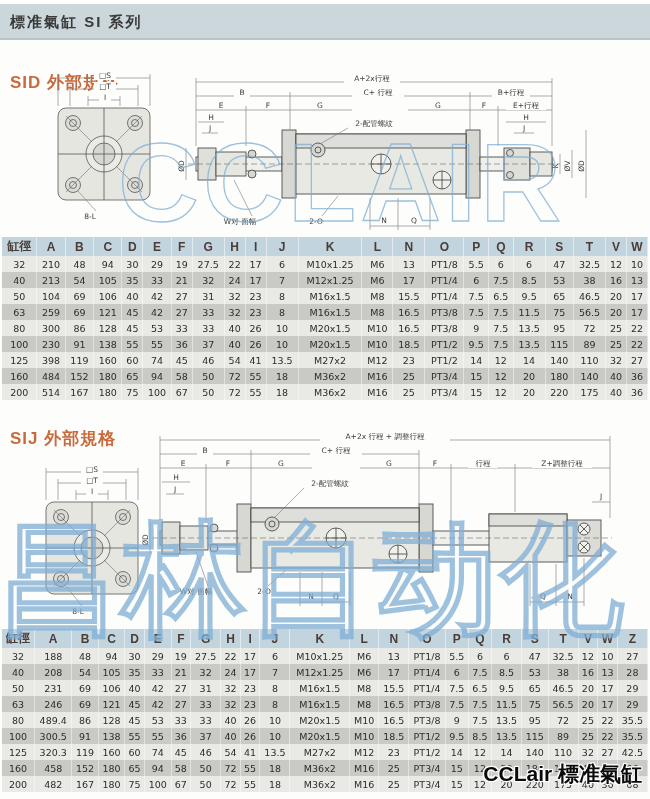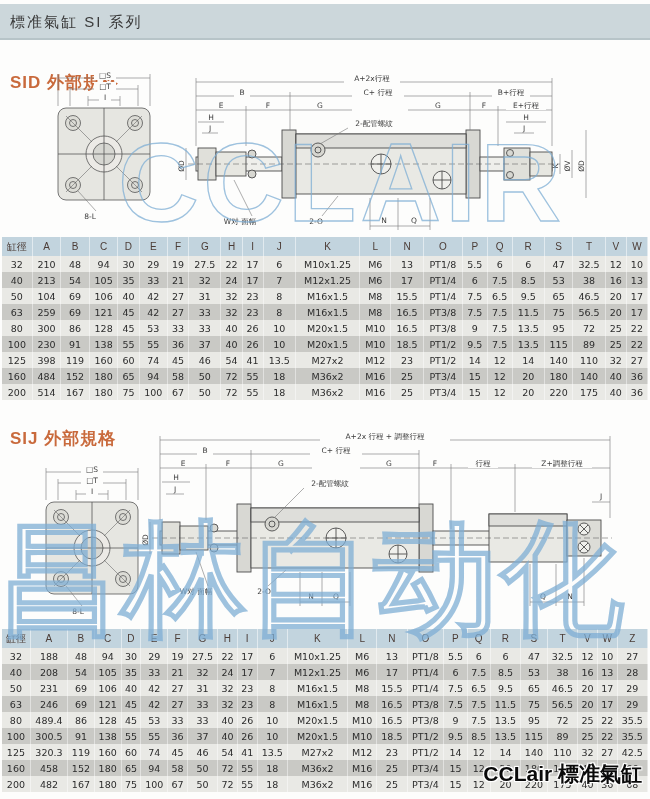--- a/index.html
+++ b/index.html
@@ -1,31 +1,31 @@
 <!DOCTYPE html>
 <html><head>
 <meta charset="utf-8">
 <style>
   html,body{margin:0;padding:0;}
   body{width:650px;height:799px;position:relative;overflow:hidden;background:#fdfdfc;
        font-family:"Liberation Sans",sans-serif;}
   .titlebar{position:absolute;top:4px;left:0;width:650px;height:36px;background:#ccd7db;
             border-bottom:2px solid #b7c4c8;box-sizing:border-box;}
-  .titlebar .t{font-size:15px;font-weight:normal;color:#3a3a3a;padding:9px 0 0 10px;letter-spacing:2px;}
+  .titlebar .t{font-size:15px;font-weight:bold;color:#3a3a3a;padding:9px 0 0 10px;letter-spacing:2px;}
   .secTitle{position:absolute;left:10px;font-size:17px;font-weight:bold;color:#c96a3c;letter-spacing:1px;margin-top:13px;}
   #sidTitle{top:58px;}
   #sijTitle{top:414px;}
   .diag{position:absolute;left:0;}
   #sidDiag{top:70px;}
   #sijDiag{top:426px;}
   svg text{font-family:"DejaVu Sans",sans-serif;font-size:7.5px;fill:#3c3c3c;}
   table{position:absolute;left:2px;width:646px;border-collapse:collapse;table-layout:auto;}
   #sidTable{top:237px;}
   #sijTable{top:629px;}
-  th{background:#c2d4de;color:#4b3c36;font-size:10px;font-weight:normal;height:17px;padding:1px 2px;
+  th{background:#c2d4de;color:#4b3c36;font-size:12px;font-weight:bold;height:17px;padding:1px 2px;
      border-right:1px solid rgba(255,255,255,.5);white-space:nowrap;}
   td{font-size:9.5px;color:#2c2c2c;text-align:center;height:16px;padding:0 2px;
      border-right:1px solid rgba(255,255,255,.45);white-space:nowrap;
      font-family:"DejaVu Sans",sans-serif;}
   tr.light{background:#e9e9e5;}
   tr.dark{background:#c9c9c5;}
   .wm{position:absolute;font-weight:bold;color:transparent;-webkit-text-stroke:1.3px rgba(125,173,212,.75);
       pointer-events:none;white-space:nowrap;z-index:5;text-align:center;}
   #wm1{left:118px;top:118px;font-size:112px;letter-spacing:4px;}
   #wm2{left:-4px;top:498px;font-size:124px;letter-spacing:2px;}

